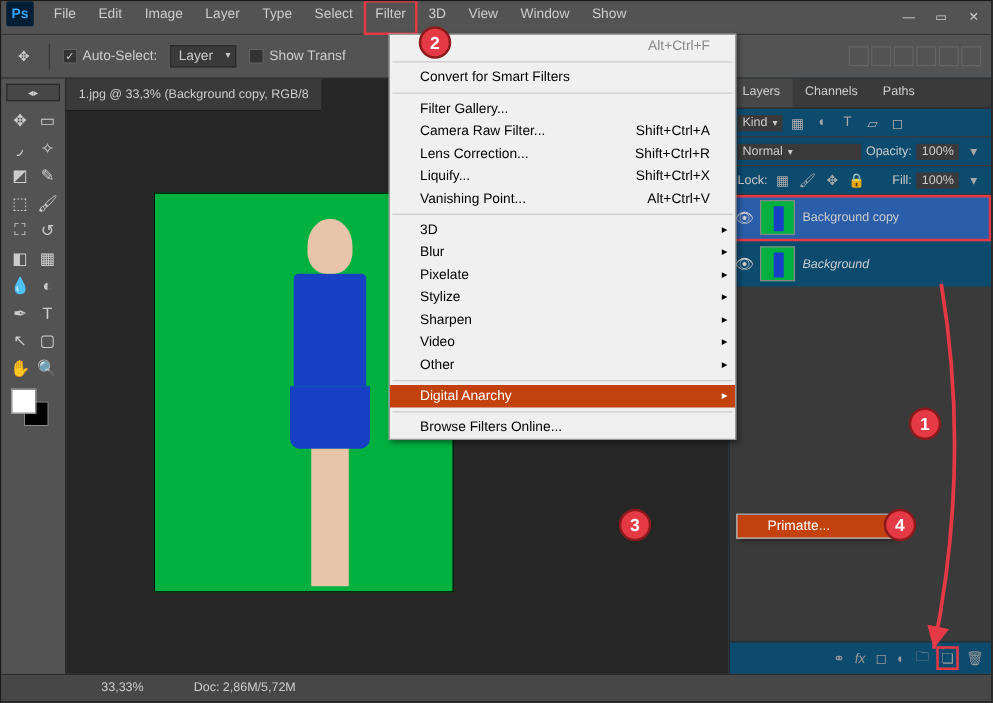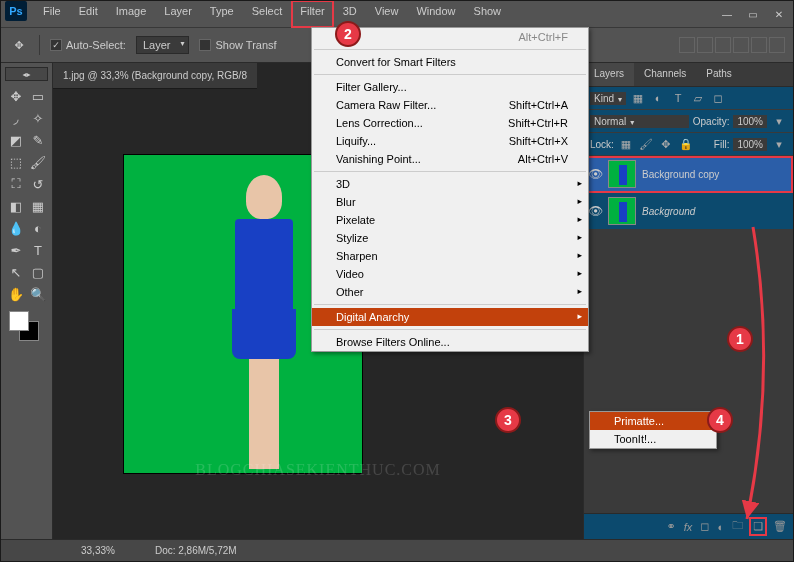--- a/index.html
+++ b/index.html
@@ -158,21 +158,20 @@
       <div class="canvas">
         <div class="person">
           <div class="head">
               <div class="hair"></div>
             </div>
           <div class="torso"></div>
           <div class="skirt"></div>
           <div class="legs"></div>
         </div>
       </div>
-      <div class="watermark">BLOGCHIASEKIENTHUC.COM</div>
     </div>
   </div>
 
   <div class="right-panel">
     <div class="panel-tabs">
       <div class="ptab active">Layers</div>
       <div class="ptab">Channels</div>
       <div class="ptab">Paths</div>
     </div>
     <div class="panel-row">
@@ -287,23 +286,20 @@
   <div class="dd-sep"></div>
   <div class="dd-item">
       <span>Browse Filters Online...</span>
     </div>
 </div>
 
 <div class="dropdown submenu">
   <div class="dd-item hl">
       <span>Primatte...</span>
     </div>
-  <div class="dd-item">
-      <span>ToonIt!...</span>
-    </div>
 </div>
 
 <div class="badge" style="top:325px; left:726px;">1</div>
 <div class="badge" style="top:20px; left:334px;">2</div>
 <div class="badge" style="top:406px; left:494px;">3</div>
 <div class="badge" style="top:406px; left:706px;">4</div>
 
 <svg class="arrow-svg" style="top:220px; left:680px;" width="110" height="320">
   <defs>
       <marker id="ah" markerWidth="8" markerHeight="8" refX="6" refY="3" orient="auto">

